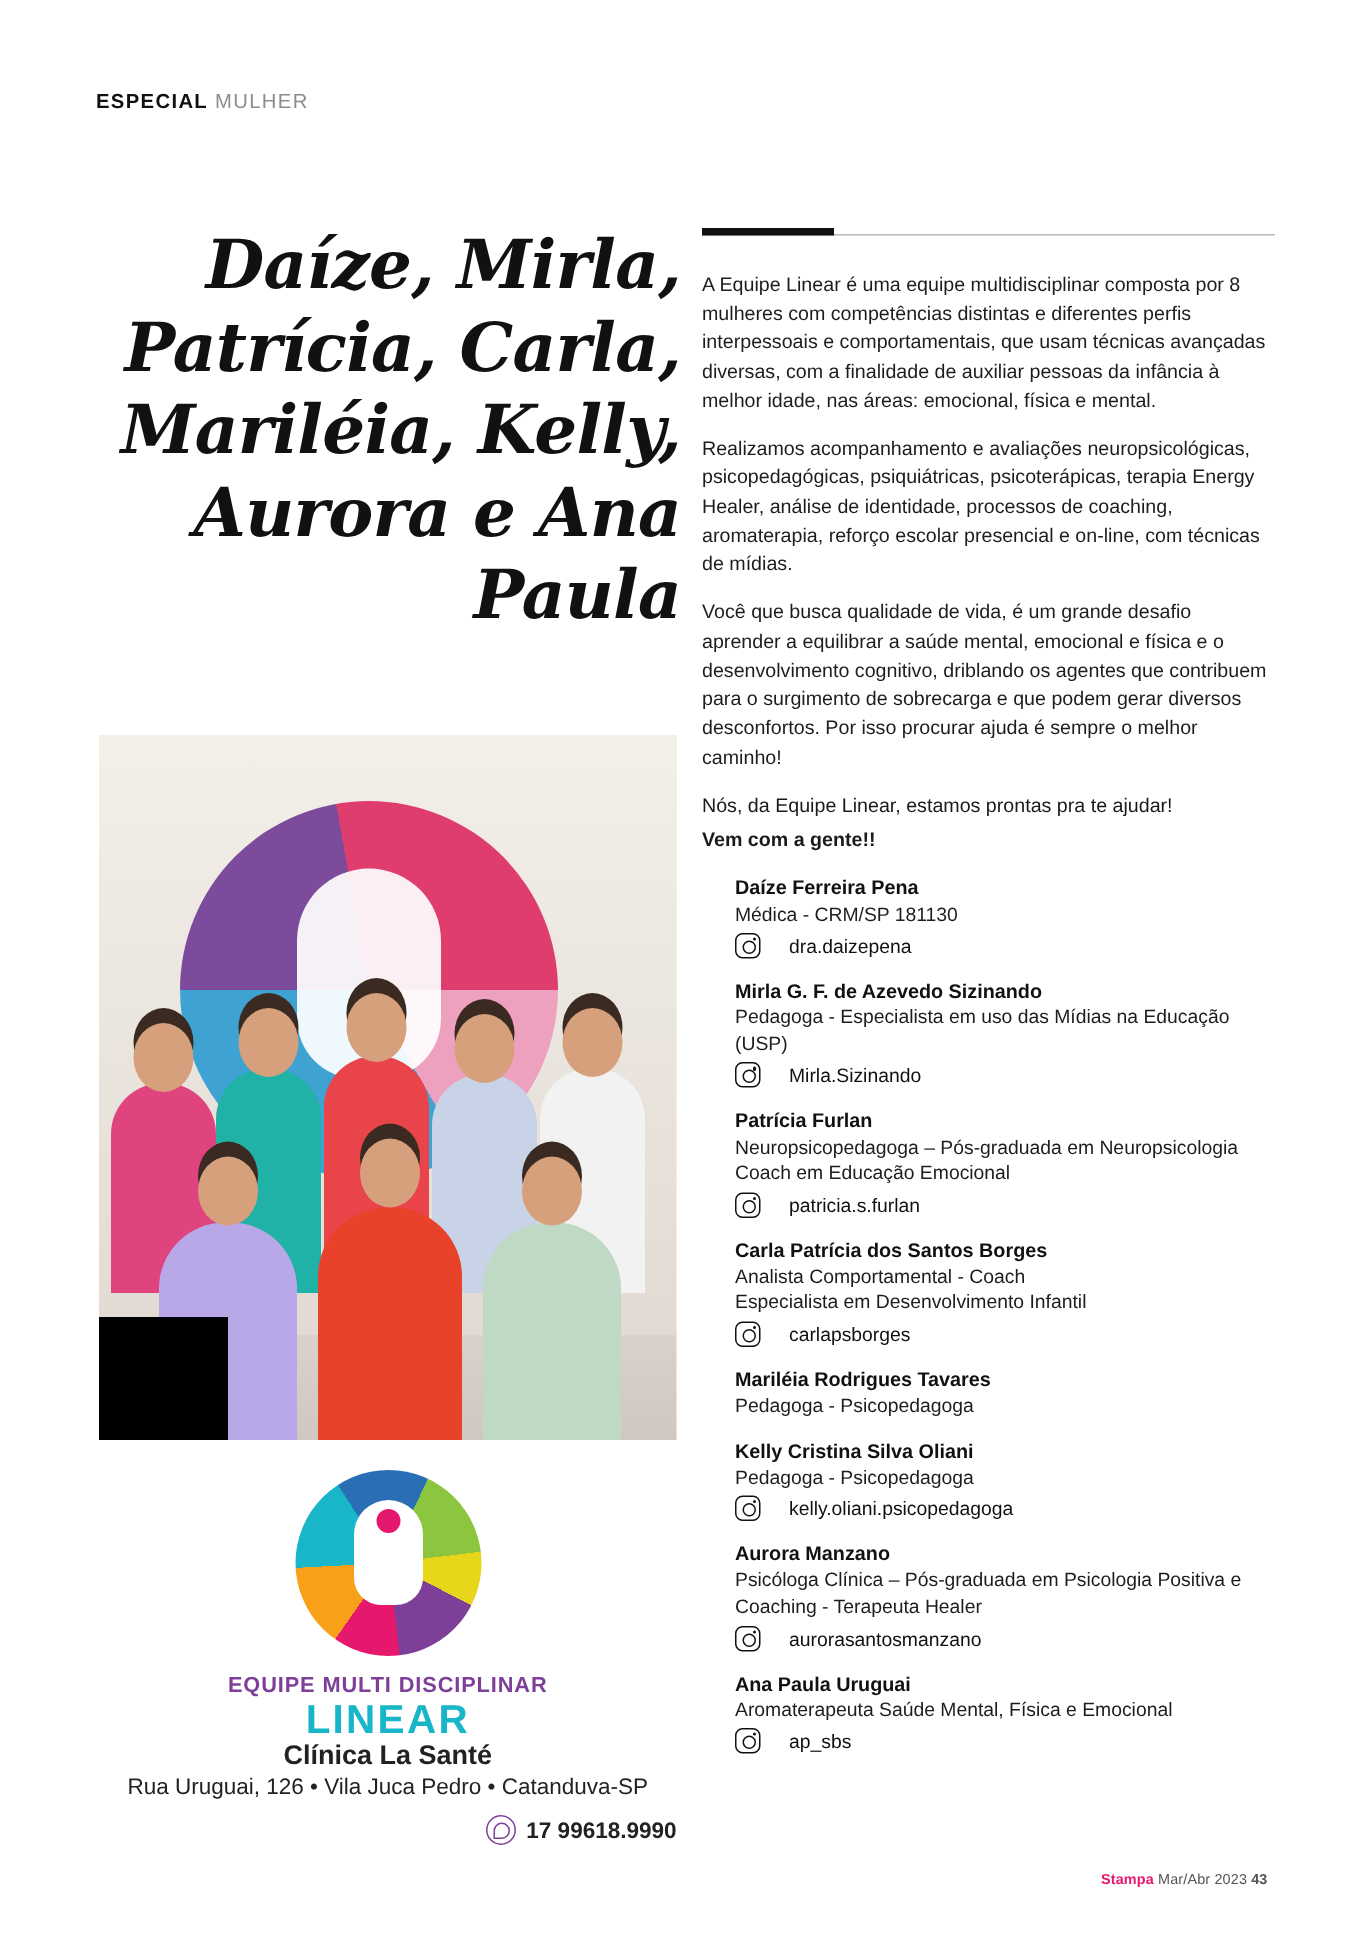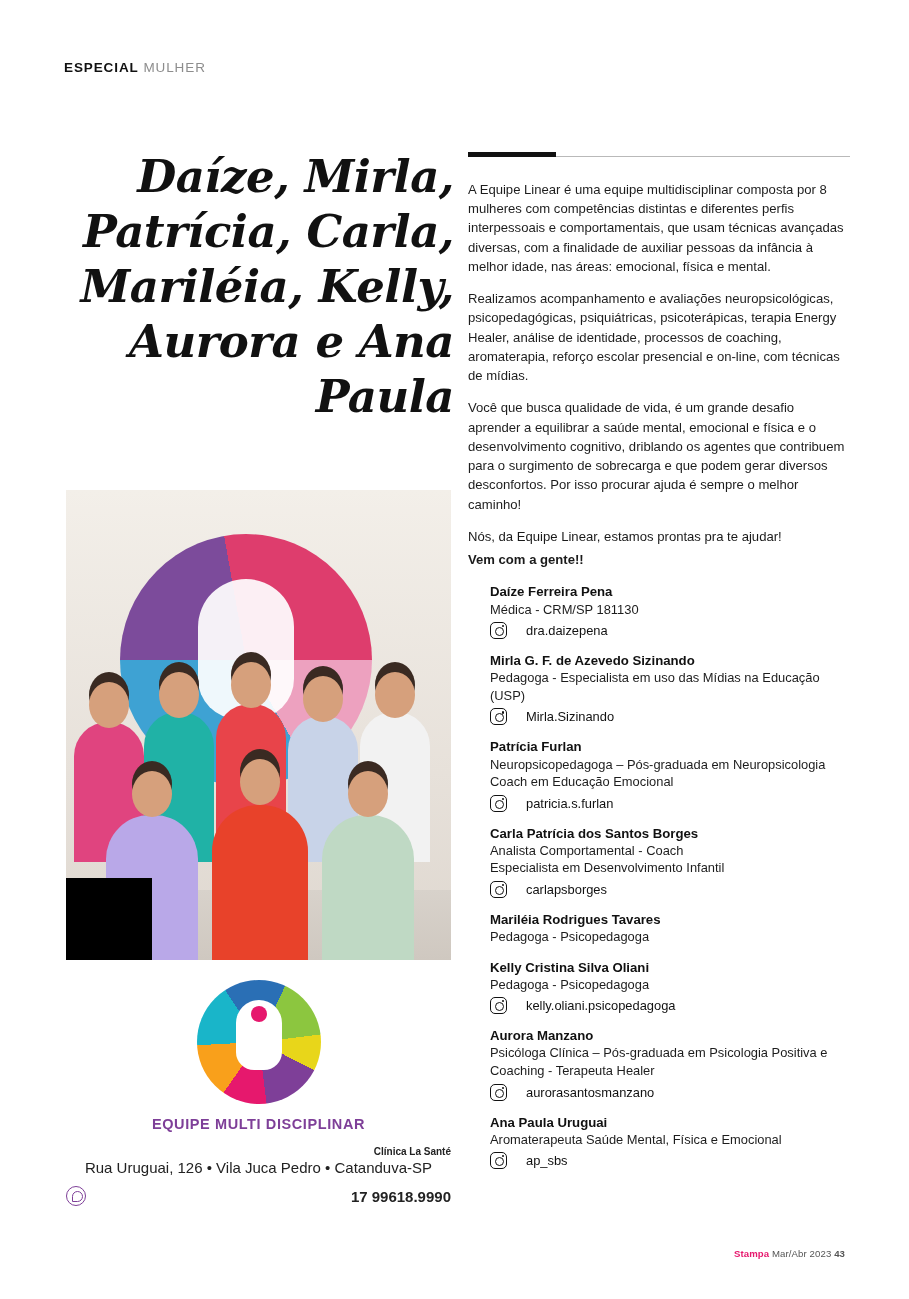--- a/index.html
+++ b/index.html
@@ -132,25 +132,25 @@
     letter-spacing:0.6px;
     color:#7e3f98;
   }
   .logo-t2 {
     font-size:27px;
     font-weight:bold;
     letter-spacing:1.5px;
     color:#19b5c9;
     line-height:1.05;
   }
-  .addr1 { margin-top:14px; font-size:10px; font-weight:bold; color:#222;text-align:right; }
+  .addr1 { font-size:18px; font-weight:bold; color:#222; }
   .addr2 { font-size:15px; color:#222; margin-top:2px; }
   .phone-row {
     margin-top:10px;
-    display:flex;align-items:center;justify-content:space-between;gap:7px;
+    display:flex;align-items:center;justify-content:flex-end;gap:7px;
     font-size:15px;font-weight:bold;color:#222;
   }
   .wa-icon{
     width:20px;height:20px;border-radius:50%;
     border:1.8px solid #7e3f98;position:relative;flex:0 0 auto;
   }
   .wa-icon:after{
     content:"";position:absolute;left:4.5px;top:4px;width:9px;height:9px;
     border:1.8px solid #7e3f98;border-radius:50% 50% 50% 0;
   }
@@ -253,20 +253,21 @@
         <div class="head" style="top:-44px;"></div>
       </div>
     </div>
   </div>
   <div class="photo-corner"></div>
 </div>
 
 <div class="logo-block">
   <div class="logo-mark"></div>
   <div class="logo-t1">EQUIPE MULTI DISCIPLINAR</div>
+  <div class="logo-t2">LINEAR</div>
   <div class="addr1">Clínica La Santé</div>
   <div class="addr2">Rua Uruguai, 126 • Vila Juca Pedro • Catanduva-SP</div>
   <div class="phone-row">
     <span class="wa-icon"></span>
     <span>17 99618.9990</span>
   </div>
 </div>
 
 <div class="right-col">
   <div class="rule-wrap">

